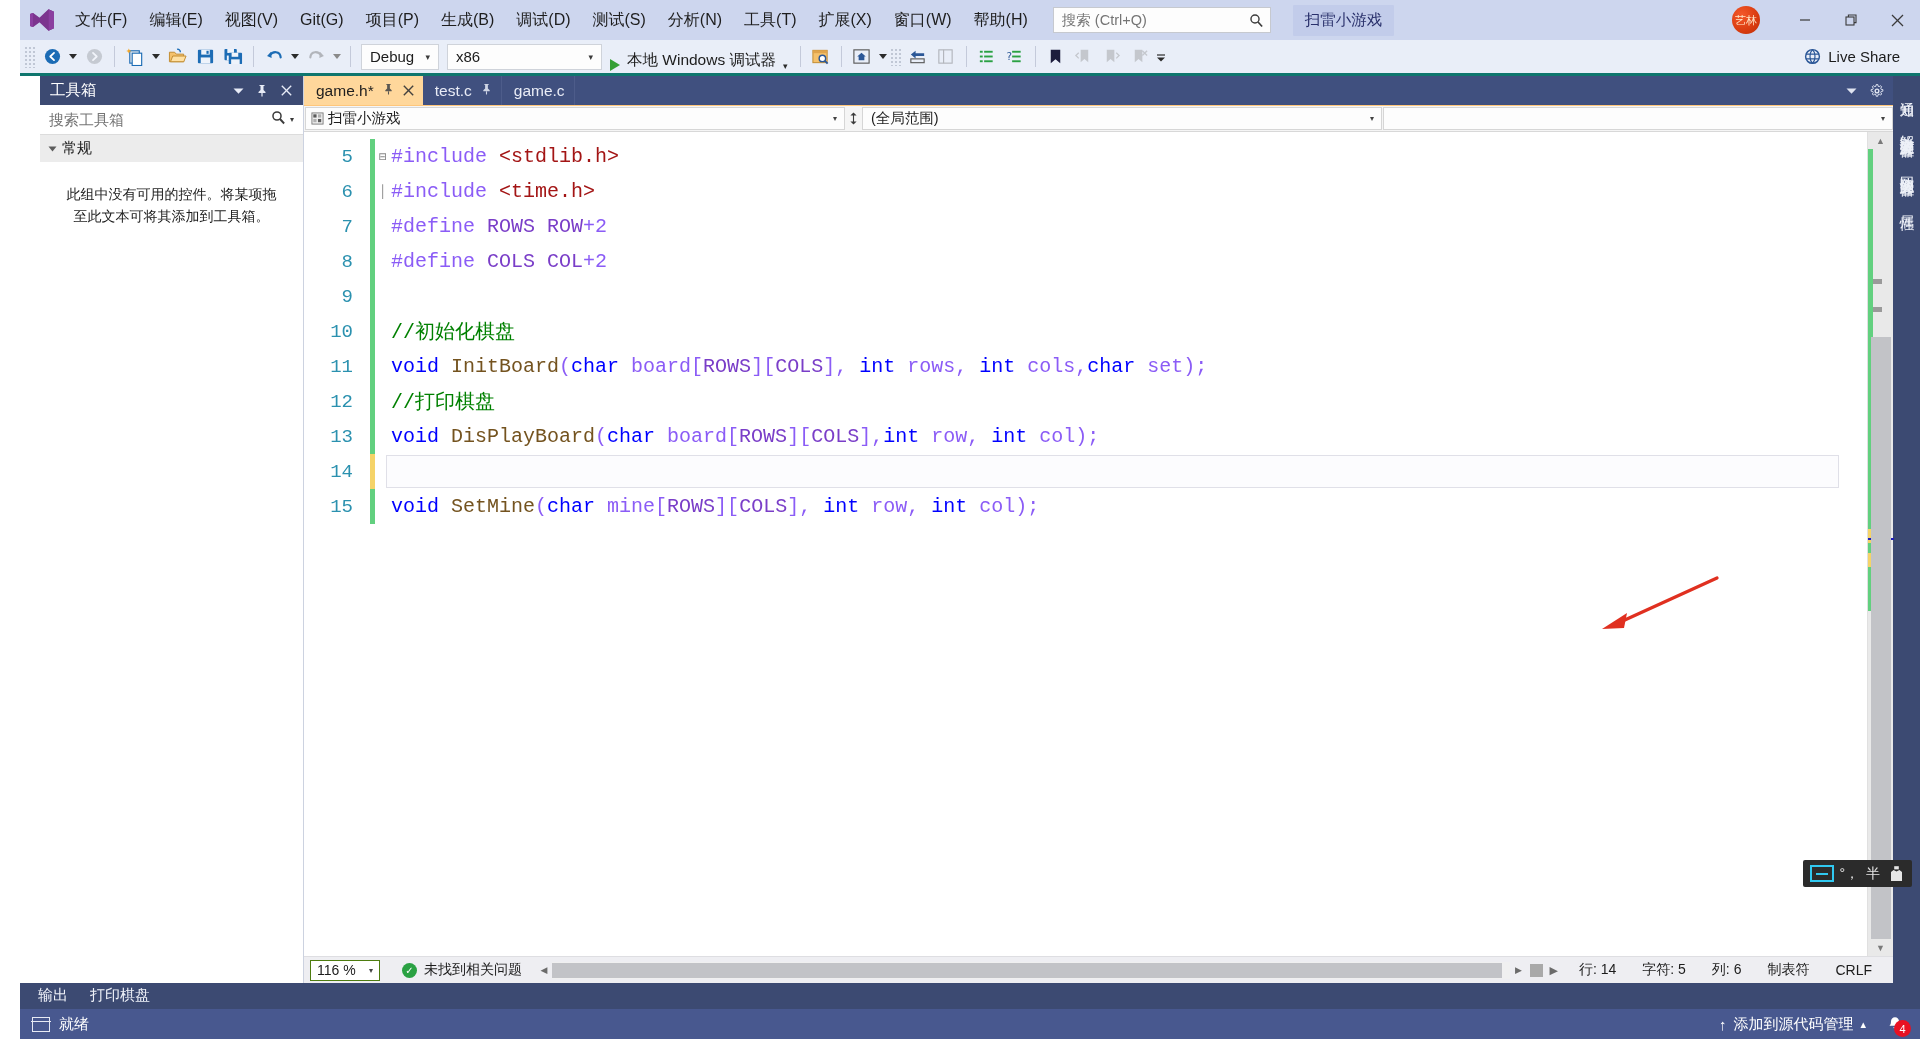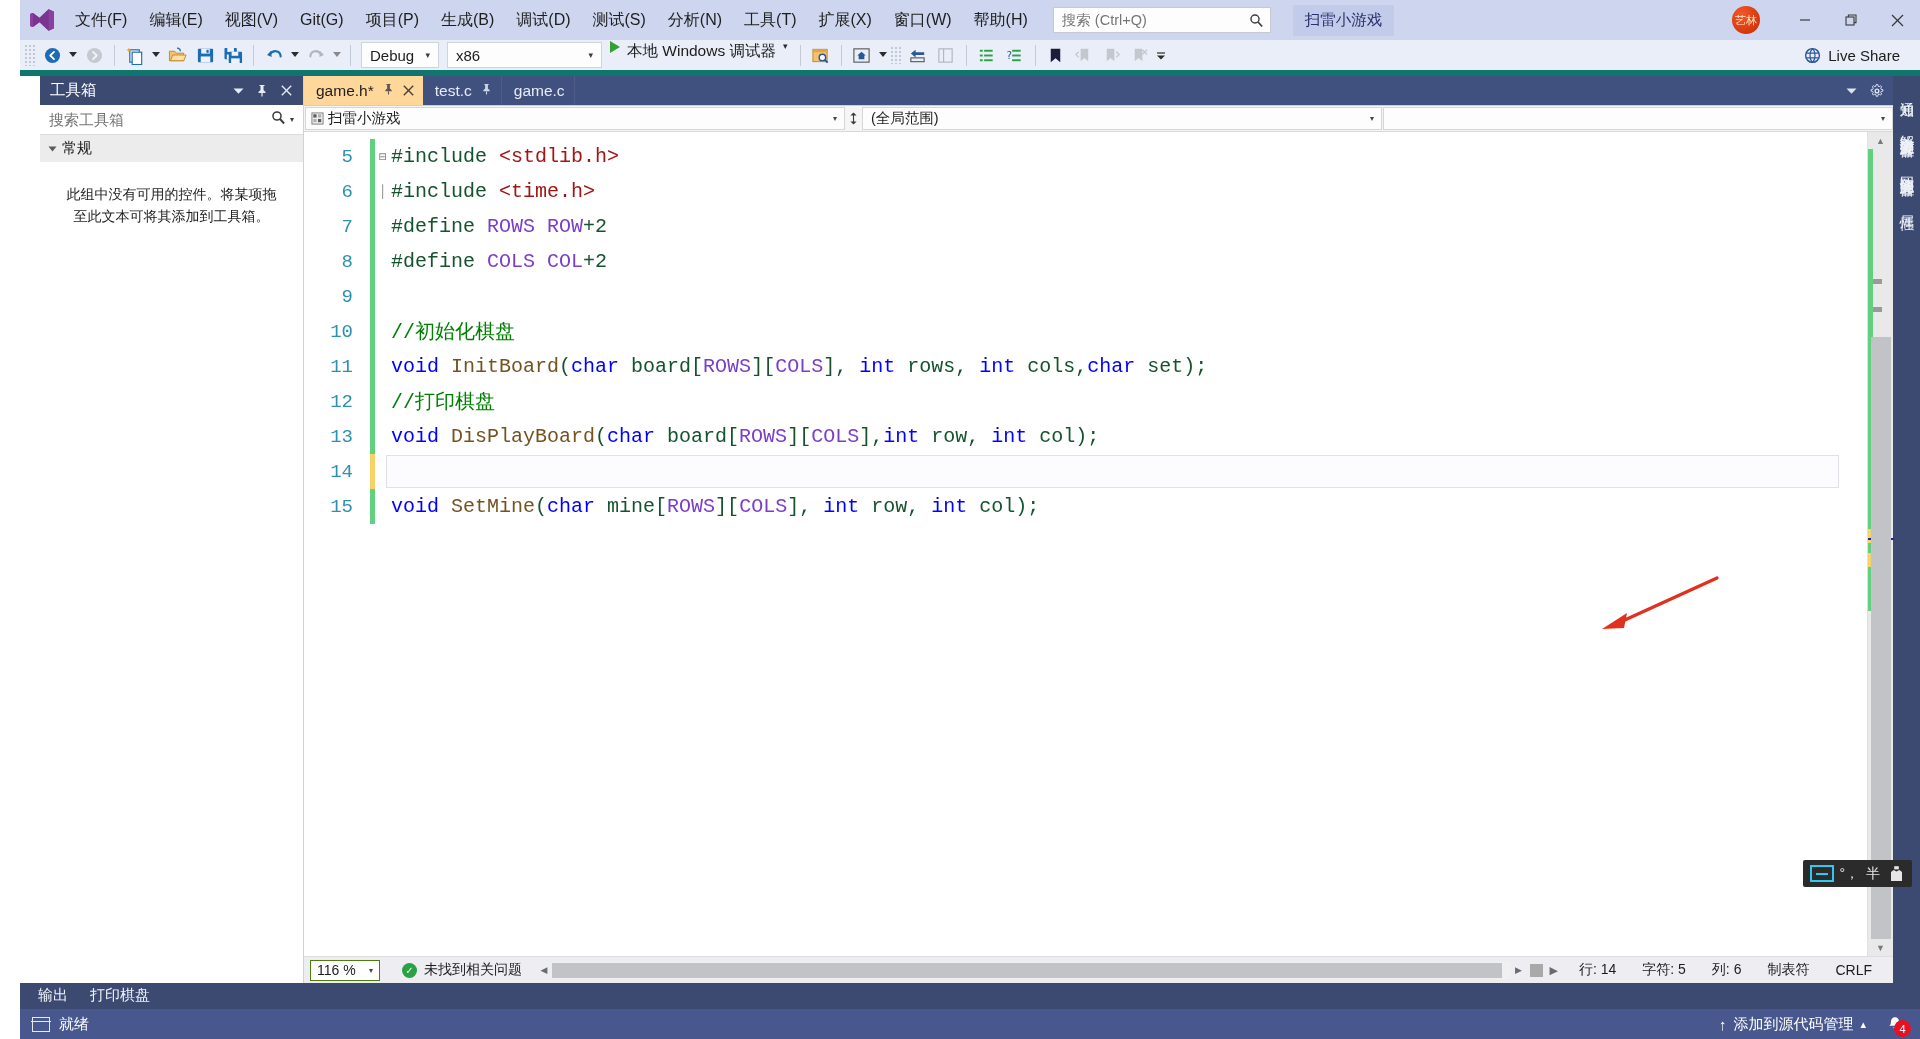--- a/index.html
+++ b/index.html
@@ -45,42 +45,42 @@
     margin-right: 22px; overflow: hidden;
   }
   .winbtn {
     width: 46px; height: 40px; display: flex; align-items: center; justify-content: center;
     color: #3a3a3a;
   }
 
   
   .toolbar {
     height: 36px; background: #e9eef8; display: flex; align-items: center;
-    flex: 0 0 36px; padding-left: 4px; border-bottom: 6px solid #0f766e;
+    flex: 0 0 36px; padding-left: 4px; border-bottom: 3px solid #0f766e;
   }
   .grip { width: 12px; height: 22px; margin-right: 2px;
     background-image: radial-gradient(#b9c0cf 40%, transparent 41%);
     background-size: 4px 4px; opacity: .85; }
   .tb-btn {
     min-width: 28px; height: 28px; display: flex; align-items: center; justify-content: center;
     color: #2b5797; position: relative;
   }
   .tb-btn.disabled { opacity: .38; }
   .tb-caret { width: 14px; height: 28px; display:flex; align-items:center; justify-content:center; }
   .tb-sep { width: 1px; height: 21px; background: #c4cada; margin: 0 6px; }
   .combo {
     height: 26px; background: #fdfdfd; border: 1px solid #cfd3da; display: flex; align-items: center;
     padding: 0 2px 0 8px; font-size: 15px; color: #1c1c1c; margin: 0 4px;
   }
   .combo .cval { white-space: nowrap; overflow: hidden; }
   .combo .carr { margin-left: auto; padding: 0 6px; color: #3a3a3a; font-size: 9px; }
   .combo.debug { width: 78px; }
   .combo.platform { width: 155px; }
   .run-btn {
-    height: 28px; display: flex; align-items: flex-start; padding: 0 6px 0 4px; font-size: 15.5px;
+    height: 28px; display: flex; align-items: flex-end; padding: 0 6px 0 4px; font-size: 15.5px;
     color: #1c1c1c; white-space: nowrap;
   }
   .play-tri {
     width: 0; height: 0; border-left: 10px solid #35a035; border-top: 6px solid transparent;
     border-bottom: 6px solid transparent; margin-right: 7px;
   }
   .live-share {
     margin-left: auto; margin-right: 12px; display: flex; align-items: center; gap: 7px;
     font-size: 15px; color: #1c1c1c; padding: 0 8px; height: 28px;
   }
@@ -172,21 +172,21 @@
   }
   .cur-line-box {
     position: absolute; left: 82px; right: 28px; height: 33px; border: 1px solid #e0e0e8;
     background: #fcfcfe; pointer-events: none;
   }
   .kw { color: #0000ff; }
   .macro { color: #7a3ec8; }
   .fn { color: #74531f; }
   .str { color: #a31515; }
   .cmt { color: #008000; }
-  .pp { color: #14532d; }
+  .pp { color: #8b5cf6; }
 
   
   .annot-arrow { position: absolute; pointer-events: none; }
 
   
   .scrollcol { width: 26px; flex: 0 0 26px; background: #e9e9e9; position: relative; border-left: 1px solid #e0e0e0; }
   .sc-up, .sc-dn { height: 17px; display: flex; align-items: center; justify-content: center; color: #7a7a7a; font-size: 9px; }
   .sc-track { position: absolute; top: 17px; bottom: 17px; left: 0; right: 0; }
   .sc-thumb { position: absolute; left: 3px; width: 20px; background: #c2c3c7; }
   .sc-mark { position: absolute; left: 5px; width: 9px; height: 5px; background: #9a9a9a; }

